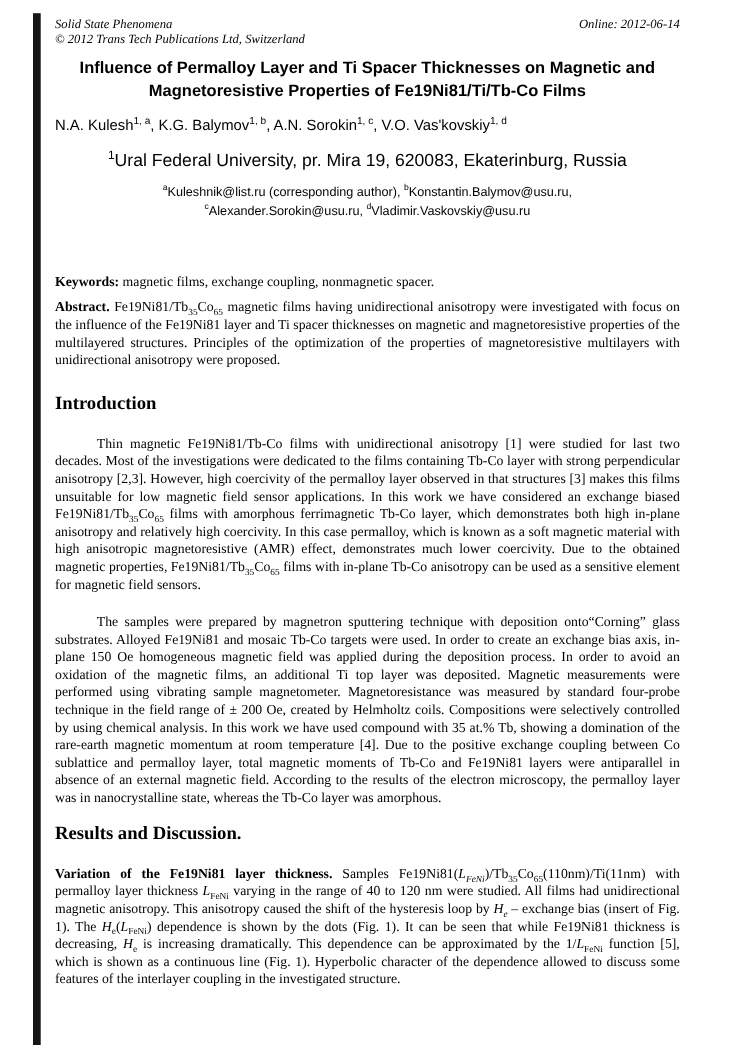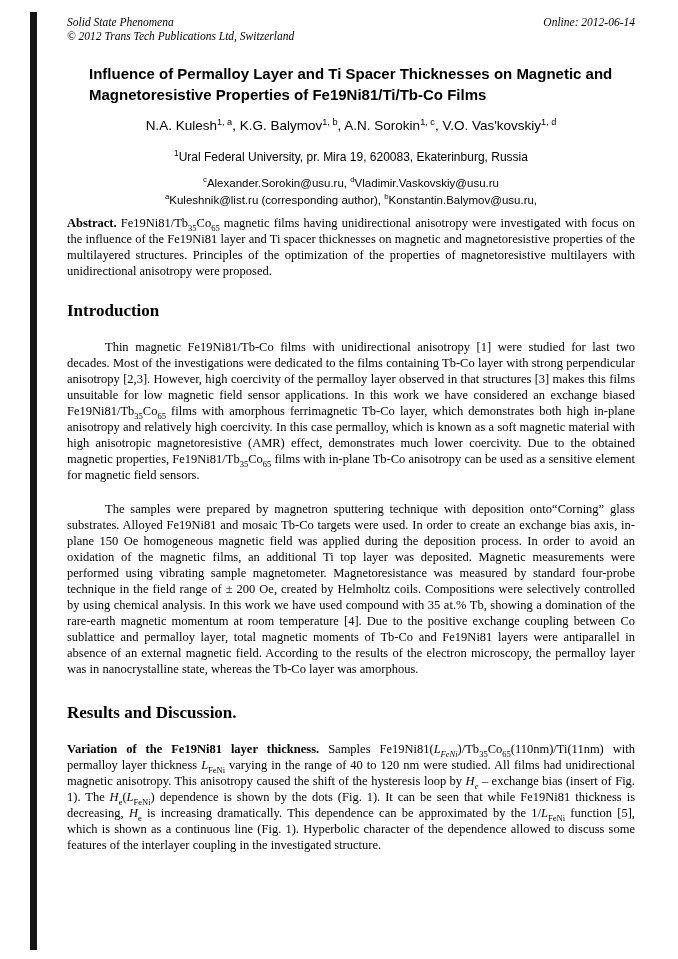--- a/index.html
+++ b/index.html
@@ -8,48 +8,48 @@
     background:#ffffff;
     color:#000;
     font-family:"Liberation Serif", serif;
     position:relative;
     overflow:hidden;
   }
   .edge-bar {
     position:absolute; left:30px; top:12px; width:7px; height:938px;
     background:#161616;
   }
-  .content { position:absolute; left:67px; top:16px; width:568px; }
+  .content { position:absolute; left:50px; top:16px; width:568px; }
 
   .header { font-style:italic; font-size:11.5px; line-height:13.5px; }
   .header-row { display:flex; justify-content:space-between; }
 
   .title {
     font-family:"Liberation Sans", sans-serif;
     font-weight:bold; font-size:15px; line-height:21px;
-    margin:20px auto 0 auto; max-width:524px;
+    text-align:center; margin:8px auto 0 auto; max-width:524px;
   }
   .authors {
     font-family:"Liberation Sans", sans-serif;
-    font-size:13.5px; text-align:center; margin-top:13px;
+    font-size:13.5px; text-align:left; margin-top:13px;
   }
   .affiliation {
     font-family:"Liberation Sans", sans-serif;
-    font-size:12px; text-align:center; margin-top:17px;
+    font-size:16px; text-align:center; margin-top:17px;
   }
   .emails {
     font-family:"Liberation Sans", sans-serif;
     font-size:11.5px; line-height:16.5px; text-align:center; margin-top:11px;
   }
 
   .keywords { font-size:12.5px; margin-top:49px; }
   .abstract { font-size:12.5px; line-height:16px; text-align:justify; margin-top:7px; }
 
   .section-heading { font-size:17px; font-weight:bold; margin-top:22px; }
-  .section-heading.second { margin-top:26px; }
+  .section-heading.second { margin-top:15px; }
   p.body { font-size:12.5px; line-height:16px; text-align:justify; margin-top:3px; }
   p.body.indent { text-indent:38px; margin-top:18px; }
   p.body.noindent { margin-top:18px; }
 
   sup, sub { font-size:0.68em; line-height:0; }
 </style>
 </head>
 <body style="background: rgb(255, 255, 255);">
 
 <div class="edge-bar" style="background: rgb(22, 22, 22);"></div>
@@ -64,24 +64,25 @@
     <div>© 2012 Trans Tech Publications Ltd, Switzerland</div>
   </div>
 
   <h1 class="title">Influence of Permalloy Layer and Ti Spacer Thicknesses on Magnetic and Magnetoresistive Properties of Fe19Ni81/Ti/Tb-Co Films</h1>
 
   <div class="authors"><span>N.A. Kulesh</span><sup>1, a</sup><span>, K.G. Balymov</span><sup>1, b</sup><span>, A.N. Sorokin</span><sup>1, c</sup><span>, V.O. Vas'kovskiy</span><sup>1, d</sup></div>
 
   <div class="affiliation"><sup>1</sup><span>Ural Federal University, pr. Mira 19, 620083, Ekaterinburg, Russia</span></div>
 
   <div class="emails">
+    <div><sup>a</sup><span>Kuleshnik@list.ru (corresponding author), </span><sup>b</sup><span>Konstantin.Balymov@usu.ru,</span></div>
     <div><sup>c</sup><span>Alexander.Sorokin@usu.ru, </span><sup>d</sup><span>Vladimir.Vaskovskiy@usu.ru</span></div>
-    <div><sup>a</sup><span>Kuleshnik@list.ru (corresponding author), </span><sup>b</sup><span>Konstantin.Balymov@usu.ru,</span></div>
   </div>
 
+  <div class="keywords"><span style="font-weight: bold;">Keywords: </span><span>magnetic films, exchange coupling, nonmagnetic spacer.</span></div>
 
   <p class="abstract"><span style="font-weight: bold;">Abstract. </span><span>Fe19Ni81/Tb</span><sub>35</sub><span>Co</span><sub>65</sub><span> magnetic films having unidirectional anisotropy were investigated with focus on the influence of the Fe19Ni81 layer and Ti spacer thicknesses on magnetic and magnetoresistive properties of the multilayered structures. Principles of the optimization of the properties of magnetoresistive multilayers with unidirectional anisotropy were proposed.</span></p>
 
   <h2 class="section-heading">Introduction</h2>
 
   <p class="body indent"><span>Thin magnetic Fe19Ni81/Tb-Co films with unidirectional anisotropy [1] were studied for last two decades. Most of the investigations were dedicated to the films containing Tb-Co layer with strong perpendicular anisotropy [2,3]. However, high coercivity of the permalloy layer observed in that structures [3] makes this films unsuitable for low magnetic field sensor applications. In this work we have considered an exchange biased Fe19Ni81/Tb</span><sub>35</sub><span>Co</span><sub>65</sub><span> films with amorphous ferrimagnetic Tb-Co layer, which demonstrates both high in-plane anisotropy and relatively high coercivity. In this case permalloy, which is known as a soft magnetic material with high anisotropic magnetoresistive (AMR) effect, demonstrates much lower coercivity. Due to the obtained magnetic properties, Fe19Ni81/Tb</span><sub>35</sub><span>Co</span><sub>65</sub><span> films with in-plane Tb-Co anisotropy can be used as a sensitive element for magnetic field sensors.</span></p>
 
   <p class="body indent"><span>The samples were prepared by magnetron sputtering technique with deposition onto“Corning” glass substrates. Alloyed Fe19Ni81 and mosaic Tb-Co targets were used. In order to create an exchange bias axis, in-plane 150 Oe homogeneous magnetic field was applied during the deposition process. In order to avoid an oxidation of the magnetic films, an additional Ti top layer was deposited. Magnetic measurements were performed using vibrating sample magnetometer. Magnetoresistance was measured by standard four-probe technique in the field range of ± 200 Oe, created by Helmholtz coils. Compositions were selectively controlled by using chemical analysis. In this work we have used compound with 35 at.% Tb, showing a domination of the rare-earth magnetic momentum at room temperature [4]. Due to the positive exchange coupling between Co sublattice and permalloy layer, total magnetic moments of Tb-Co and Fe19Ni81 layers were antiparallel in absence of an external magnetic field. According to the results of the electron microscopy, the permalloy layer was in nanocrystalline state, whereas the Tb-Co layer was amorphous.</span></p>
 
   <h2 class="section-heading second">Results and Discussion.</h2>

